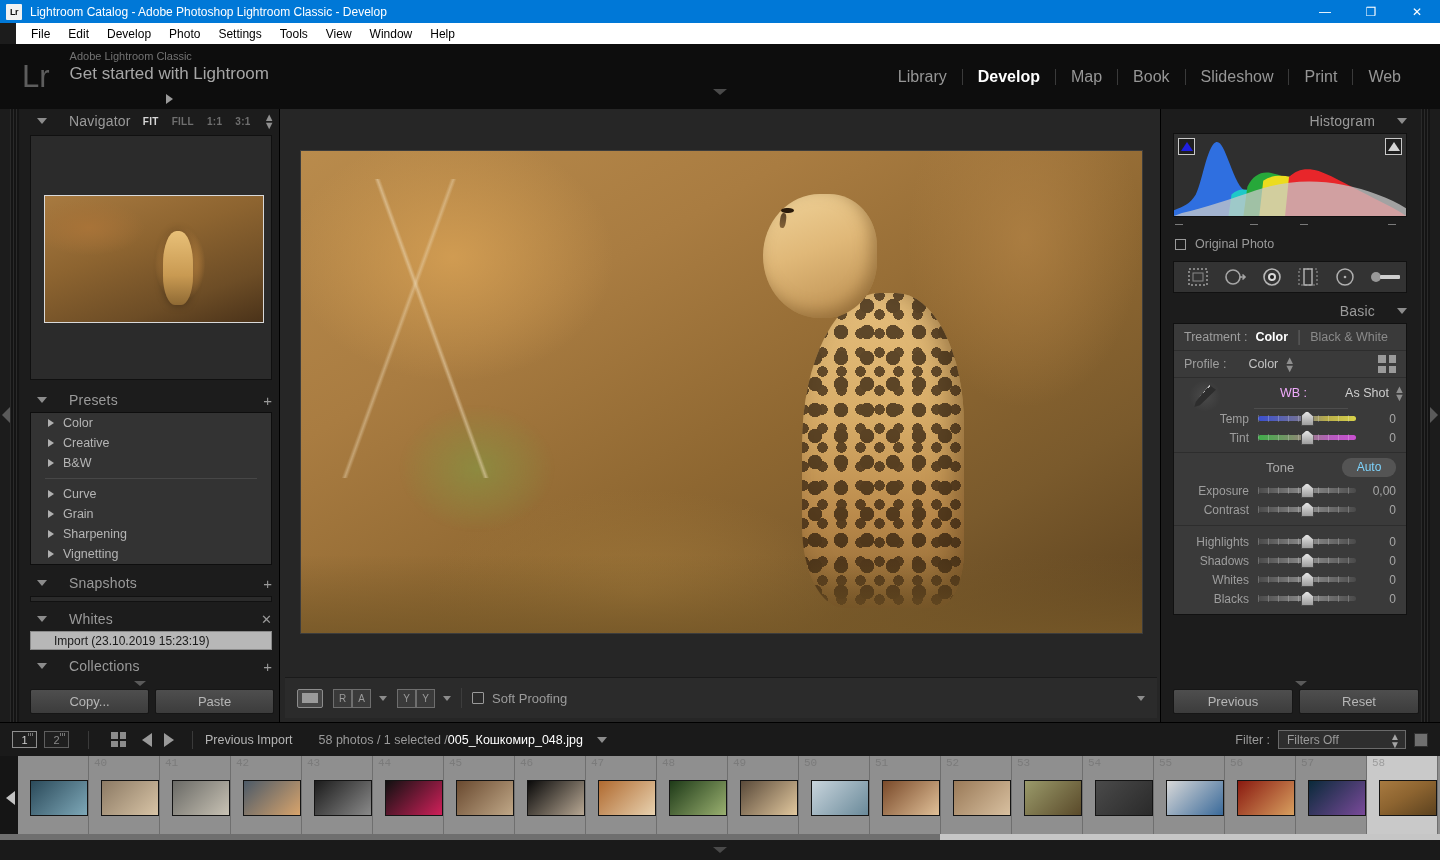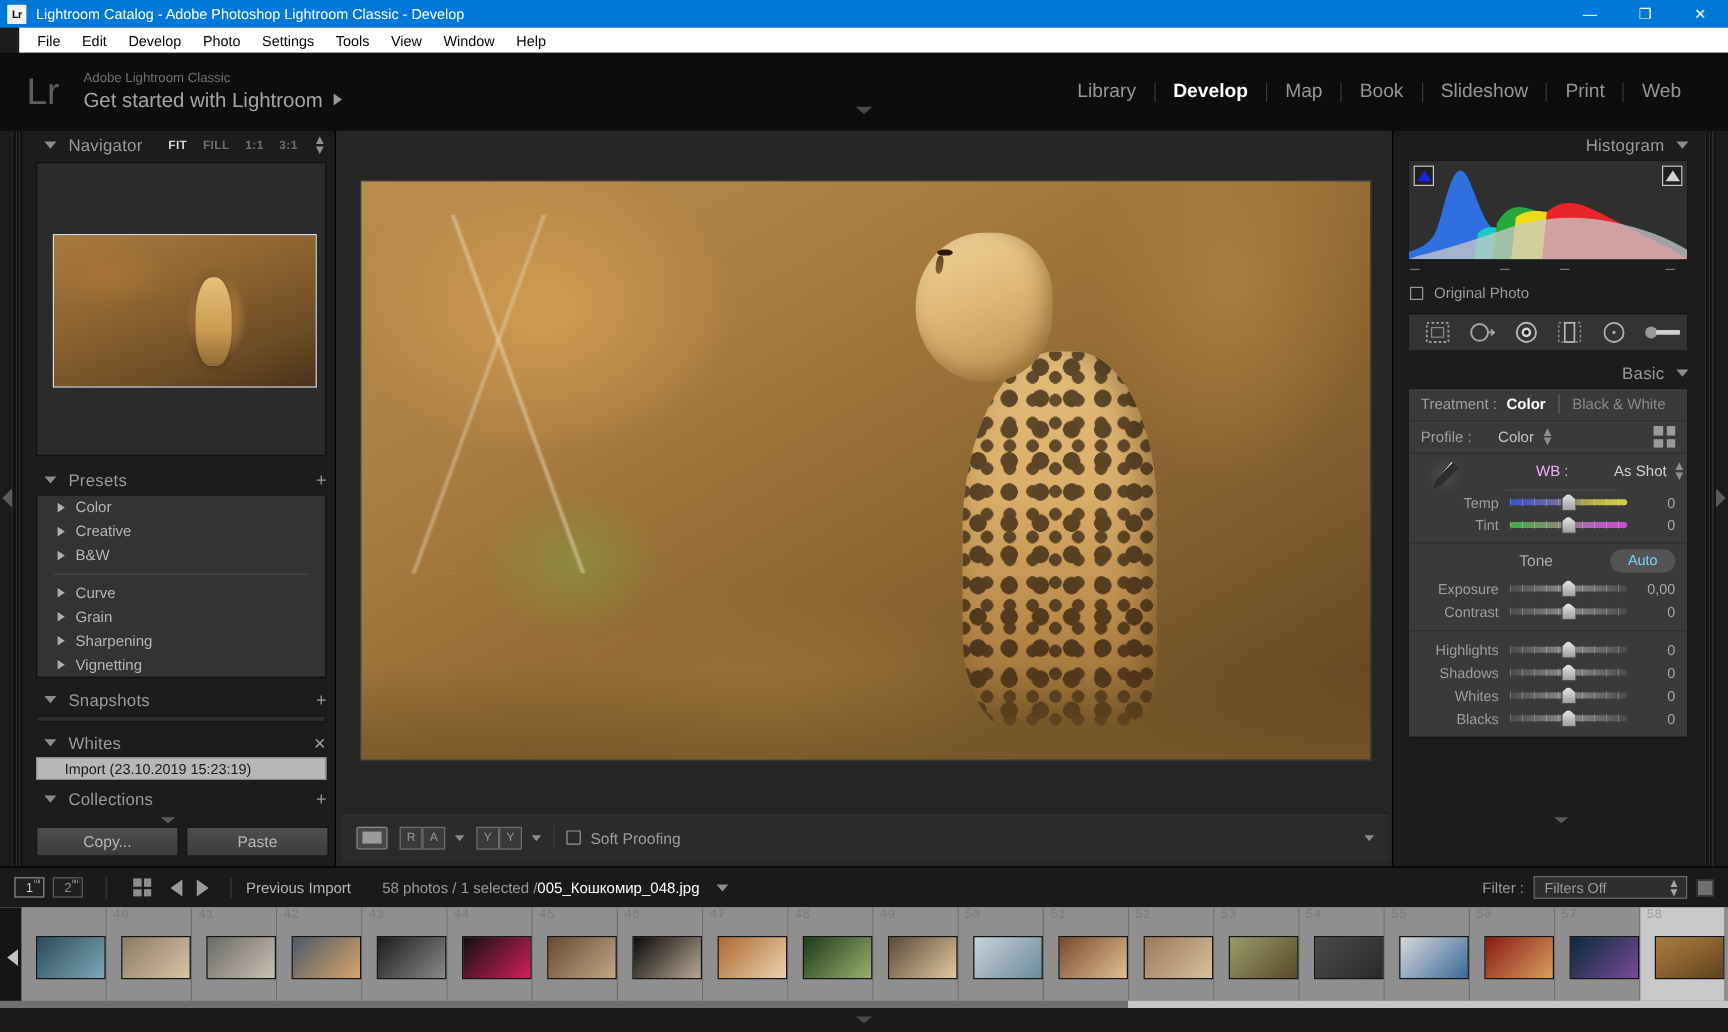--- a/index.html
+++ b/index.html
@@ -48,21 +48,21 @@
     position: absolute; left: 50%; top: 45px; transform: translateX(-50%);
     width: 0; height: 0; border-left: 7px solid transparent; border-right: 7px solid transparent;
     border-top: 6px solid #4a4a4a;
   }
   .lr-logo {
     margin-left: 22px; color: #5d5d5d; font-size: 31px; font-weight: 300;
     letter-spacing: 0px; line-height: 1; font-family: "Liberation Sans", sans-serif;
   }
   .lr-ident { margin-left: 20px; line-height: 1.25; }
   .lr-ident .small { color: #737373; font-size: 11px; }
-  .lr-ident .big { color: #a6a6a6; font-size: 17px; display: flex; align-items: center; gap: 9px;}
+  .lr-ident .big { color: #a6a6a6; font-size: 17px; display: flex; align-items: center; gap: 9px; flex-direction: column;}
   .lr-ident .big .tri {
     width: 0; height: 0; border-top: 5px solid transparent; border-bottom: 5px solid transparent;
     border-left: 7px solid #9a9a9a; display: inline-block;
   }
   .modules { margin-left: auto; margin-right: 24px; display: flex; align-items: center; }
   .module {
     color: #969696; font-size: 16px; padding: 0 15px; white-space: nowrap;
   }
   .module.active { color: #ffffff; font-weight: bold; }
   .mod-sep { width: 1px; height: 16px; background: #3a3a3a; }
@@ -86,21 +86,21 @@
     border-right: 8px solid #5a5a5a;
   }
   .collapse-arrow-r {
     position: absolute; right: 2px; top: 298px; width: 0; height: 0;
     border-top: 8px solid transparent; border-bottom: 8px solid transparent;
     border-left: 8px solid #5a5a5a;
   }
 
   .panel-head {
     display: flex; align-items: center; height: 24px; color: #9a9a9a;
-    font-size: 14px; padding-right: 8px;
+    font-size: 14px; padding-right: 8px; gap: 12px;
   }
   .panel-head .tri-d {
     width: 0; height: 0; border-left: 5px solid transparent; border-right: 5px solid transparent;
     border-top: 6px solid #8c8c8c; margin-right: 10px; margin-left: 15px;
   }
   .panel-head .title { letter-spacing: 0.2px; }
   .panel-head .right { margin-left: auto; display: flex; align-items: center; gap: 13px; }
   .zoomopt { font-size: 10px; color: #6f6f6f; font-weight: bold; letter-spacing: 0.3px;}
   .zoomopt.active { color: #d6d6d6; }
   .stepper { color: #8f8f8f; font-size: 11px; line-height: 0.75; text-align:center; }
@@ -823,20 +823,24 @@
                 <span class="ticks"></span>
                 <span class="sl-knob" style="left:50%"></span>
               </span>
             <span class="sl-val">0</span>
           </div>
           <div style="height:6px"></div>
         </div>
       </div>
 
       <div class="rp-bottom-arrow"></div>
+      <div class="pr-buttons">
+        <div class="lrbtn">Previous</div>
+        <div class="lrbtn">Reset</div>
+      </div>
     </div>
   </div>
 
   <div class="filmbar">
     <div class="srcbtn">1</div>
     <div class="srcbtn second">2</div>
     <div class="fb-sep"></div>
     <div class="gridicon">
         <i></i>
         <i></i>

